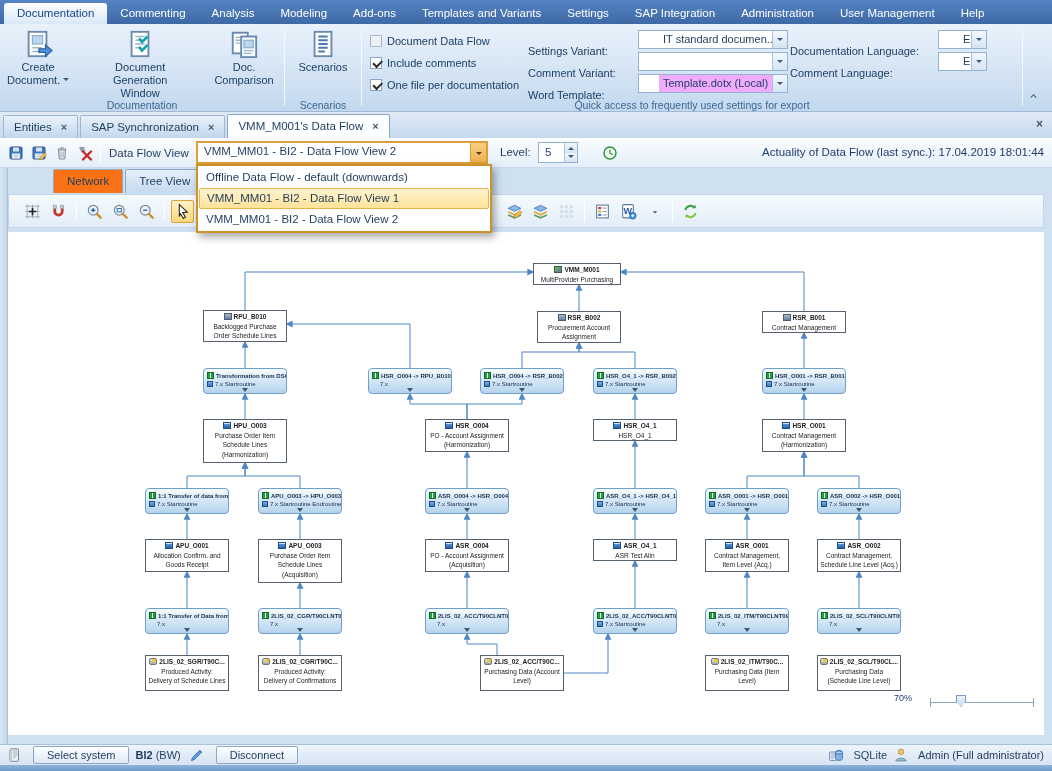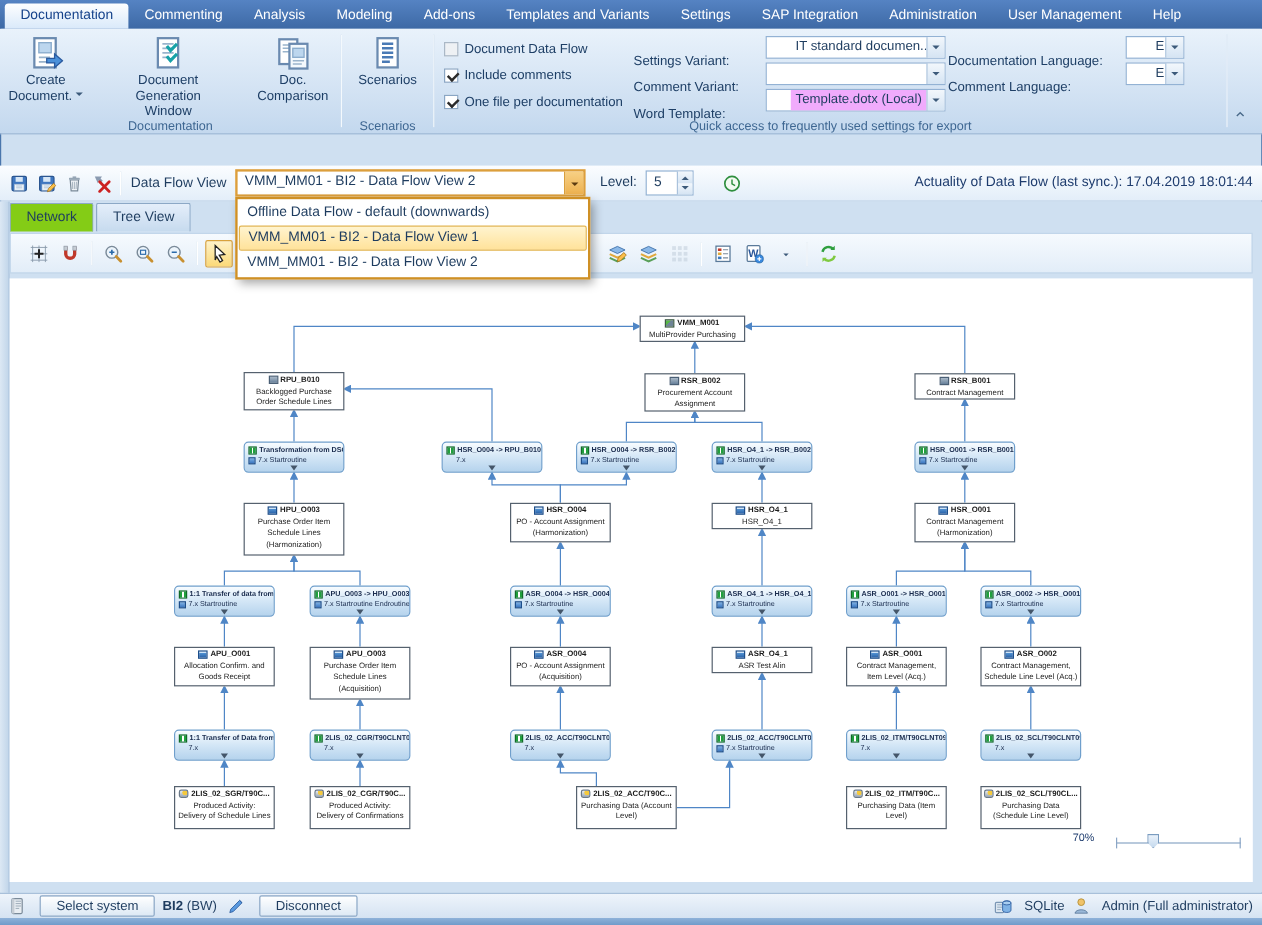--- a/index.html
+++ b/index.html
@@ -62,21 +62,21 @@
   
   .popup { position:absolute; left:196px; top:164px; width:296px; background:#fff; border:2px solid #cf9025; box-shadow:3px 4px 8px rgba(0,0,0,.35); z-index:60; padding:1px; }
   .pitem { height:21px; line-height:21px; padding-left:7px; font-size:11.5px; color:#1e3c5f; white-space:nowrap; }
   .pitem.hl { background:linear-gradient(#fff4cf,#ffe29a); border:1px solid #e2b44e; border-radius:2px; height:21px; line-height:19px; }
 
   
   .work { position:absolute; left:0; top:168px; width:1052px; height:576px; background:#cfe0f1; }
   .lstrip { position:absolute; left:0; top:0; width:8px; height:576px; background:linear-gradient(90deg,#dce8f4,#c2d6ea); border-right:1px solid #aac2dc; }
   .vtabs { position:absolute; left:8px; top:1px; height:25px; display:flex; }
   .vtab { padding:0 13px; height:24px; line-height:23px; font-size:11.5px; color:#1e3c5f; border:1px solid #8ca8c6; border-bottom:none; border-radius:2px 2px 0 0; background:linear-gradient(#e4eefa,#c6daee); margin-right:2px; white-space:nowrap; }
-  .vtab.active { background:#84cc16; }
+  .vtab.active { background:#f97316;margin-left:45px; }
   .dtb { position:absolute; left:8px; top:26px; width:1036px; height:34px; background:linear-gradient(#f6fafe,#e2edf8); border:1px solid #c2d6ea; display:flex; align-items:center; padding-left:12px; }
   .dico { width:23px; height:23px; border-radius:2px; display:flex; align-items:center; justify-content:center; margin-right:3px; }
   .dico.selected { background:linear-gradient(#fff2c8,#fbd978); border:1px solid #d9a23c; }
   .dico.disabled { opacity:.45; }
   .dsep { width:1px; height:20px; background:#c3d5e7; border-right:1px solid #fff; margin:0 6px 0 3px; }
   .dtb-right { position:absolute; left:494px; top:5px; display:flex; align-items:center; }
 
   
   .canvas { position:absolute; left:8px; top:64px; width:1036px; height:503px; background:#fff; overflow:hidden; }
   #edgeSvg { position:absolute; left:0; top:0; }
@@ -217,20 +217,28 @@
           </div>
         </div>
       <div class="rgl">Quick access to frequently used settings for export</div>
     </div>
     <div class="vsep" style="left:1022px"></div>
     <span class="collapse-chevron" id="collapseChevron"><svg width="13" height="13" viewBox="0 0 16 16">
           <path d="M4.5 9.5L8 6l3.5 3.5" fill="none" stroke="#4a6a8a" stroke-width="1.4"></path>
         </svg></span>
   </div>
 
+  <div class="doctabs">
+    <div id="docTabs" style="display:flex;align-items:flex-end">
+        <span class="dtab"><span>Entities</span><span class="x">×</span></span>
+        <span class="dtab"><span>SAP Synchronization</span><span class="x">×</span></span>
+        <span class="dtab active"><span>VMM_M001's Data Flow</span><span class="x">×</span></span>
+      </div>
+    <span class="tabbar-close">×</span>
+  </div>
 
   <div class="tbar">
     <span class="tico" id="icoSave">
         <svg width="16" height="16" viewBox="0 0 16 16">
           <rect x="2" y="2" width="12" height="12" rx="1.2" fill="#3f77c0" stroke="#2a5590"></rect>
           <rect x="5" y="2.5" width="6" height="4" fill="#d6e6f6"></rect>
           <rect x="4" y="8.5" width="8" height="5" fill="#eef4fa" stroke="#9db4cc" stroke-width="0.5"></rect>
           <path d="M5.5 10h5M5.5 11.5h5" stroke="#9db4cc" stroke-width="0.6"></path>
         </svg>
       </span>

